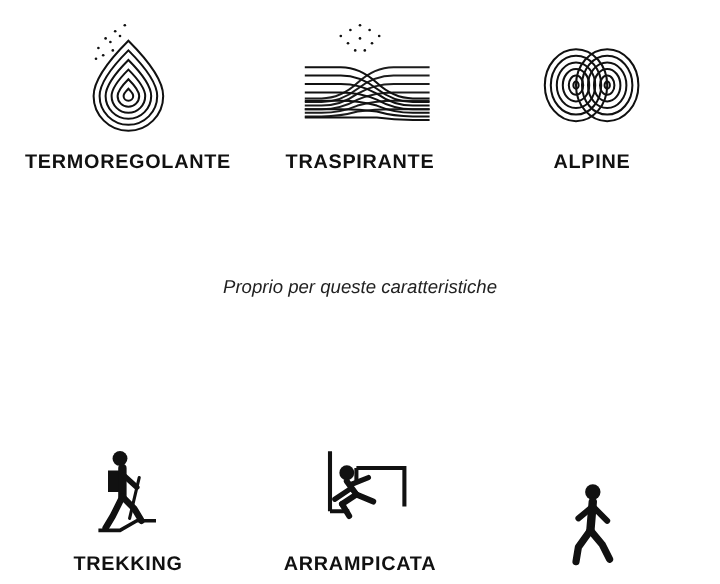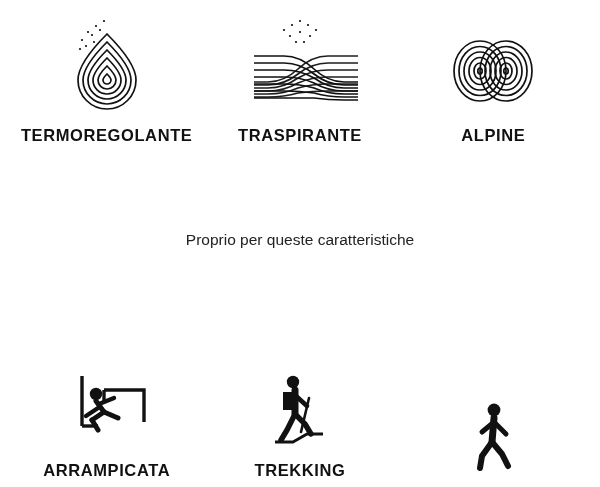--- a/index.html
+++ b/index.html
@@ -60,20 +60,21 @@
   .statement {
     position: absolute;
     top: 228px;
     left: 0;
     width: 600px;
     text-align: center;
     font-size: 15.5px;
     line-height: 23px;
     color: #222222;
     font-weight: 400;
+    font-style: italic;
   }
   .statement .line {
     display: block;
   }
 
   
   .activity-row {
     position: absolute;
     top: 350px;
     left: 0;
@@ -210,59 +211,59 @@
   <div class="statement">
     <span class="line">Proprio per queste caratteristiche</span>
   </div>
 
   <div class="activity-row">
 
     <div class="activity-cell">
       <div class="activity-art">
         <svg width="110" height="82" viewBox="0 0 110 82" fill="#111111" stroke="#111111">
 
+          <circle cx="48" cy="12" r="6.2" stroke="none"></circle>
+
+          <path d="M38 22 L38 40 L48 40 L48 22 Z" stroke="none"></path>
+
+          <path d="M50 20 L50 44" stroke-width="7" fill="none" stroke-linecap="round"></path>
+
+          <path d="M51 26 L62 36" stroke-width="4.6" fill="none" stroke-linecap="round"></path>
+
+          <path d="M64 28 L56 62" stroke-width="2.6" fill="none" stroke-linecap="round"></path>
+
+          <path d="M50 44 L42 60 L36 70" stroke-width="5.4" fill="none" stroke-linecap="round" stroke-linejoin="round"></path>
+          <path d="M50 44 L60 54 L66 64" stroke-width="5.4" fill="none" stroke-linecap="round" stroke-linejoin="round"></path>
+
+          <path d="M30 72 L48 72 L62 64 L78 64" stroke-width="3" fill="none" stroke-linejoin="round"></path>
+        </svg>
+      </div>
+      <div class="activity-label">TREKKING</div>
+    </div>
+
+    <div class="activity-cell">
+      <div class="activity-art">
+        <svg width="110" height="82" viewBox="0 0 110 82" fill="#111111" stroke="#111111">
+
           <path d="M30 6 L30 56" stroke-width="3.4" fill="none"></path>
           <path d="M30 6 L86 6" stroke-width="3.4" fill="none" opacity="0"></path>
           <path d="M52 20 L92 20 L92 52" stroke-width="3.4" fill="none"></path>
           <path d="M52 20 L52 32" stroke-width="3.4" fill="none"></path>
           <path d="M30 56 L46 56" stroke-width="3.4" fill="none"></path>
 
           <circle cx="44" cy="24" r="6.2" stroke="none"></circle>
           <path d="M44 31 L52 42" stroke-width="5" fill="none" stroke-linecap="round"></path>
           <path d="M52 42 L40 50" stroke-width="5" fill="none" stroke-linecap="round"></path>
           <path d="M40 50 L46 60" stroke-width="5" fill="none" stroke-linecap="round"></path>
           <path d="M47 34 L62 28" stroke-width="4.4" fill="none" stroke-linecap="round"></path>
           <path d="M46 38 L34 46" stroke-width="4.4" fill="none" stroke-linecap="round"></path>
           <path d="M52 42 L66 48" stroke-width="5" fill="none" stroke-linecap="round"></path>
         </svg>
       </div>
       <div class="activity-label">ARRAMPICATA</div>
-    </div>
-
-    <div class="activity-cell">
-      <div class="activity-art">
-        <svg width="110" height="82" viewBox="0 0 110 82" fill="#111111" stroke="#111111">
-
-          <circle cx="48" cy="12" r="6.2" stroke="none"></circle>
-
-          <path d="M38 22 L38 40 L48 40 L48 22 Z" stroke="none"></path>
-
-          <path d="M50 20 L50 44" stroke-width="7" fill="none" stroke-linecap="round"></path>
-
-          <path d="M51 26 L62 36" stroke-width="4.6" fill="none" stroke-linecap="round"></path>
-
-          <path d="M64 28 L56 62" stroke-width="2.6" fill="none" stroke-linecap="round"></path>
-
-          <path d="M50 44 L42 60 L36 70" stroke-width="5.4" fill="none" stroke-linecap="round" stroke-linejoin="round"></path>
-          <path d="M50 44 L60 54 L66 64" stroke-width="5.4" fill="none" stroke-linecap="round" stroke-linejoin="round"></path>
-
-          <path d="M30 72 L48 72 L62 64 L78 64" stroke-width="3" fill="none" stroke-linejoin="round"></path>
-        </svg>
-      </div>
-      <div class="activity-label">TREKKING</div>
     </div>
 
     <div class="activity-cell">
       <div class="activity-art">
         <svg width="110" height="82" viewBox="0 0 110 82" fill="#111111" stroke="#111111">
           <circle cx="56" cy="12" r="6.4" stroke="none"></circle>
           <path d="M56 20 L54 44" stroke-width="7" fill="none" stroke-linecap="round"></path>
           <path d="M56 24 L44 34" stroke-width="5" fill="none" stroke-linecap="round"></path>
           <path d="M56 24 L68 36" stroke-width="5" fill="none" stroke-linecap="round"></path>
           <path d="M54 44 L44 58 L42 70" stroke-width="6" fill="none" stroke-linecap="round" stroke-linejoin="round"></path>

